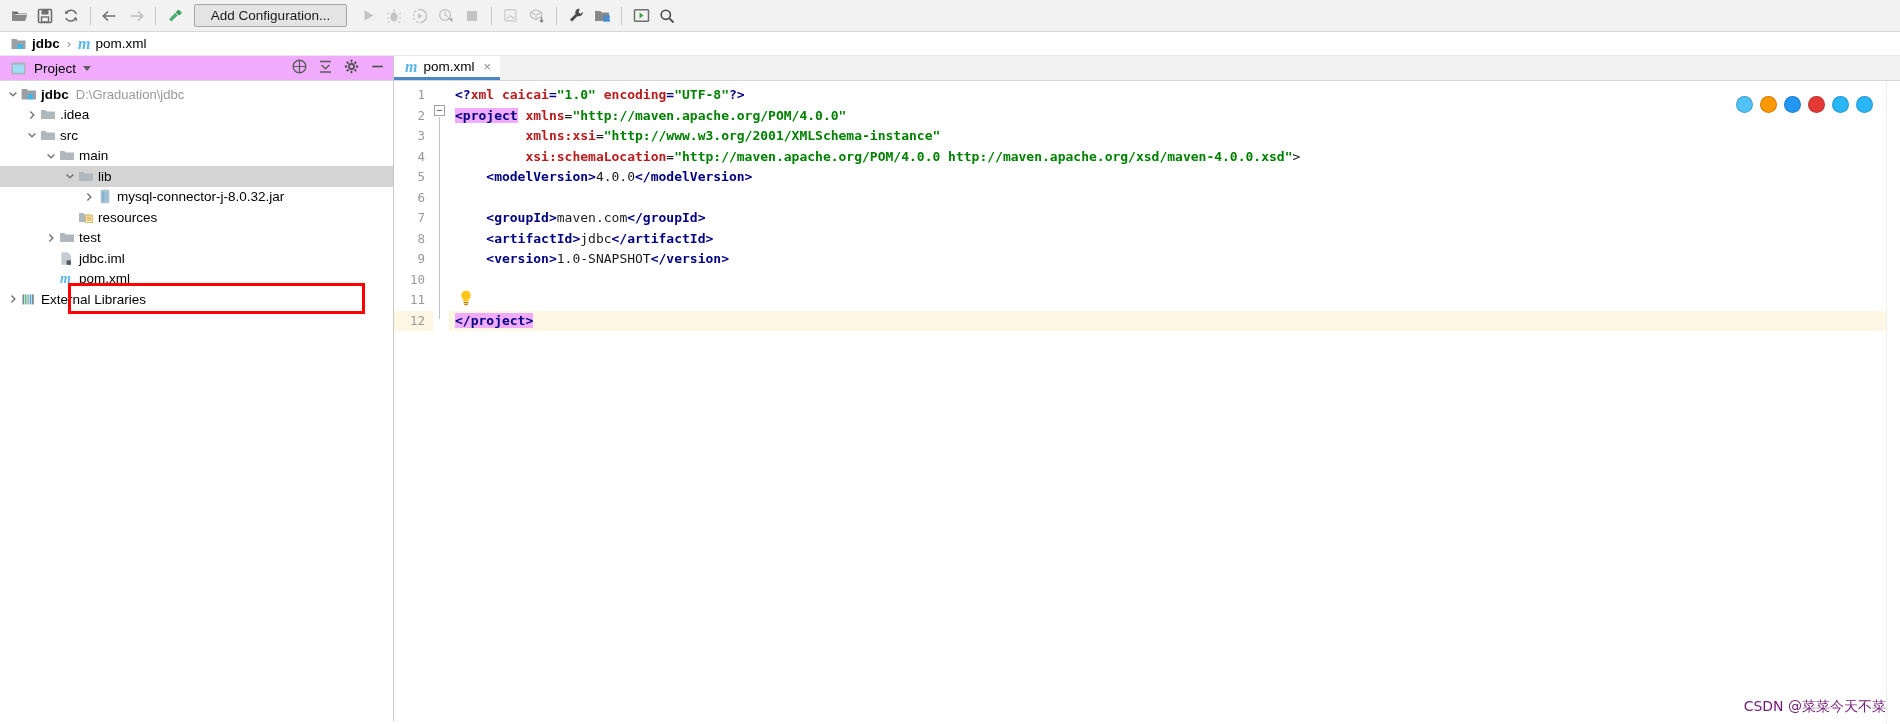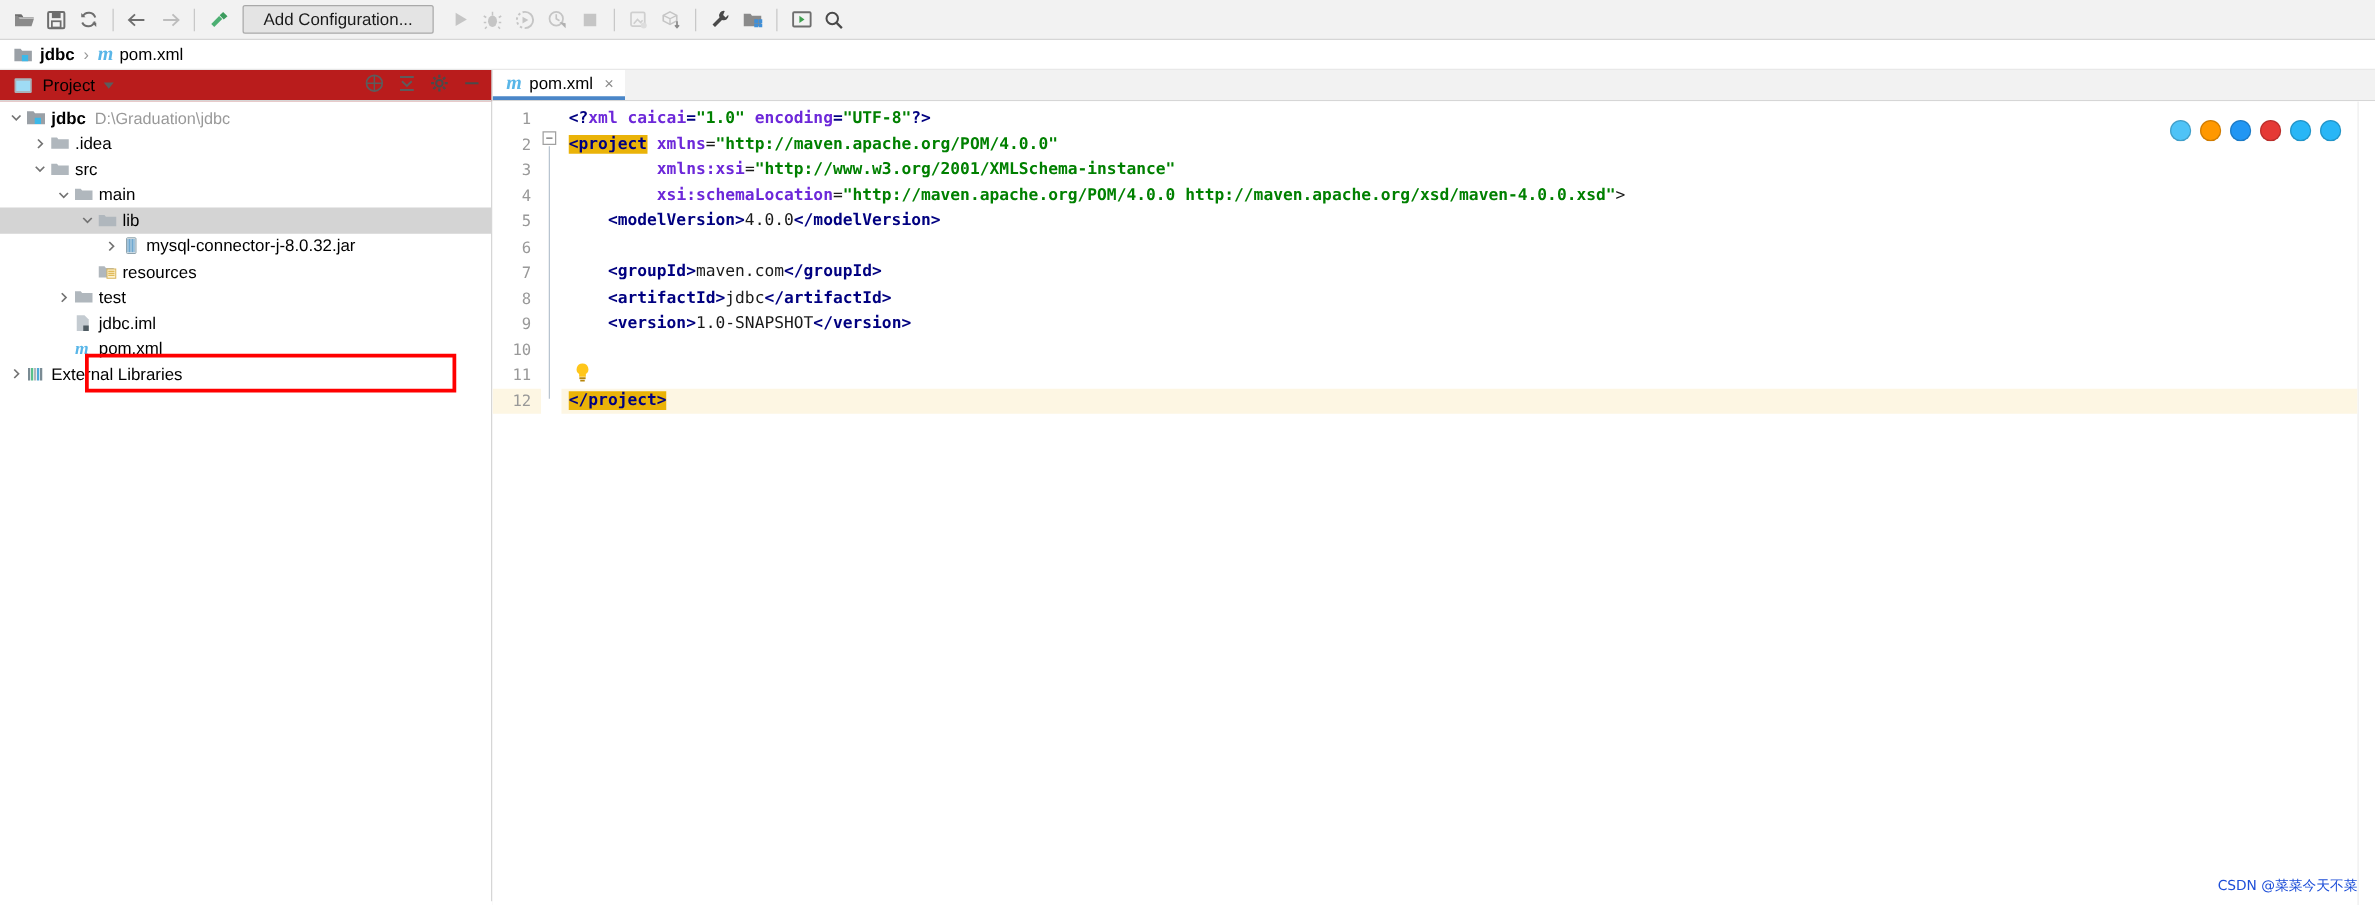--- a/index.html
+++ b/index.html
@@ -79,21 +79,21 @@
   .sidebar {
     width: 394px;
     background: #ffffff;
     display: flex;
     flex-direction: column;
     border-right: 1px solid #c9c9c9;
     position: relative;
   }
   .panel-head {
     height: 25px;
-    background: #b91c1c;
+    background: #f0abfc;
     border-bottom: 1px solid #d6d6d6;
     display: flex;
     align-items: center;
     padding: 0 8px 0 10px;
   }
   .panel-title {
     font-size: 13.5px;
     margin-left: 7px;
   }
   .caret-down {
@@ -244,25 +244,25 @@
   .cline {
     height: 20.5px;
     line-height: 20.5px;
     font-family: "DejaVu Sans Mono", monospace;
     font-size: 13px;
     white-space: pre;
     padding-left: 6px;
   }
   .cline.hl { background: #fdf6e3; }
   .tag  { color: #000080; font-weight: bold; }
-  .attr { color: #6d28d9; font-weight: bold; }
+  .attr { color: #b91c1c; font-weight: bold; }
   .val  { color: #008000; font-weight: bold; }
   .txt  { color: #1a1a1a; }
   .pi   { color: #000080; font-weight: bold; }
-  .sel  { background: #eab308; }
+  .sel  { background: #f0abfc; }
 
   .bulb {
     position: absolute;
     left: 10px;
     width: 14px; height: 16px;
   }
 
   
   .rightbar {
     width: 14px;
@@ -282,22 +282,22 @@
     background: rgba(255,255,255,0.0);
     padding: 3px 5px;
     border-radius: 3px;
   }
   .bicon { width: 17px; height: 17px; border-radius: 50%; display:block; }
 
   .watermark {
     position: absolute;
     right: 14px;
     bottom: 8px;
-    font-size: 11px;
-    color: #1d4ed8;
+    font-size: 14px;
+    color: #701a75;
     font-family: "DejaVu Sans", sans-serif;
   }
   .hscroll-left {
     position:absolute; left:0; bottom:0; height:3px; width:394px; background:#ffffff;
   }
 </style>
 </head>
 <body>
 
 <div class="toolbar">

